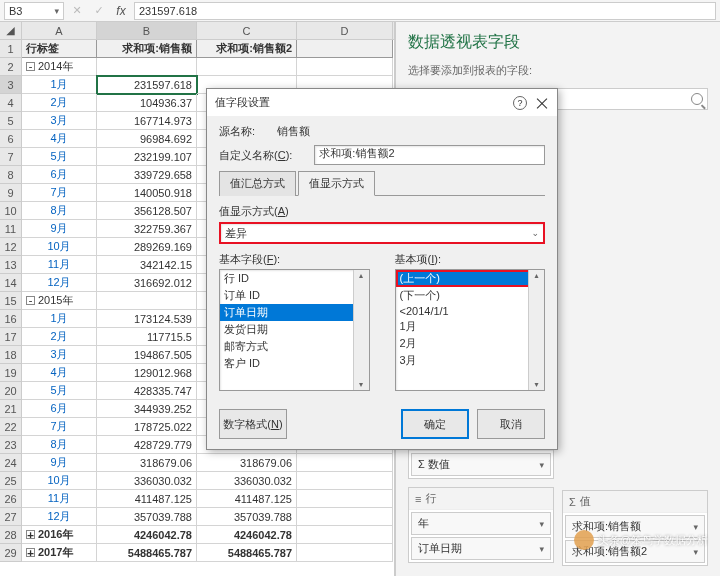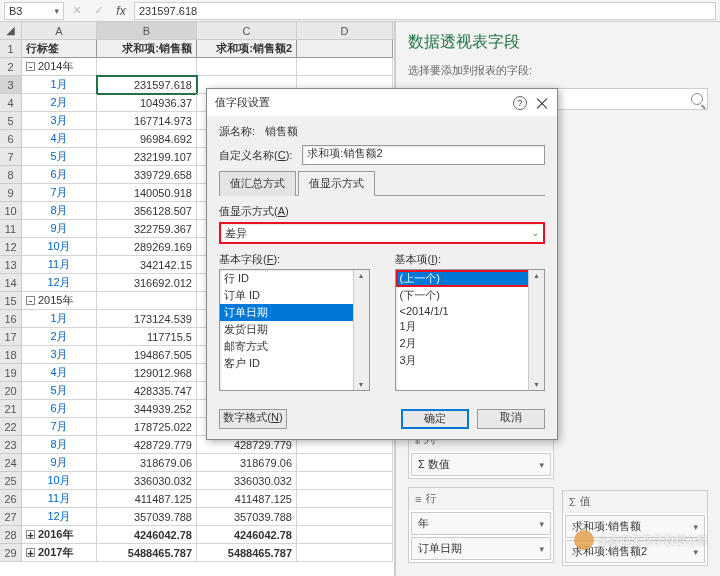--- a/index.html
+++ b/index.html
@@ -39,38 +39,38 @@
 .zitem{padding:3px 6px;border:1px solid #ccc;margin:2px;background:#f8f8f8;display:flex;justify-content:space-between;align-items:center}
 .colzone{margin-bottom:8px}
 .dialog{position:absolute;left:206px;top:88px;width:352px;background:#f0f0f0;border:1px solid #888;box-shadow:2px 2px 8px rgba(0,0,0,0.3);z-index:10}
 .dtitle{padding:6px 8px;display:flex;justify-content:space-between;align-items:center;background:#fff}
 .dclose{display:flex;gap:8px;align-items:center}
 .xbtn{width:14px;height:14px;position:relative}
 .xbtn:before,.xbtn:after{content:"";position:absolute;width:14px;height:1px;background:#333;top:7px;left:0}
 .xbtn:before{transform:rotate(45deg)}.xbtn:after{transform:rotate(-45deg)}
 .qm{width:14px;height:14px;border:1px solid #666;border-radius:50%;display:flex;align-items:center;justify-content:center;font-size:9px}
 .dbody{padding:8px 12px}
-.drow{display:flex;align-items:center;margin-bottom:6px;gap:10px}
+.drow{display:flex;align-items:center;margin-bottom:6px;gap:22px}
 .dinput{flex:1;height:20px;border:1px solid #999;background:#fff;padding:0 4px;box-shadow:inset 1px 1px 2px rgba(0,0,0,0.1)}
 .tabs{display:flex;border-bottom:1px solid #999;margin:4px 0 8px}
 .tab{padding:4px 10px;border:1px solid #999;border-bottom:none;background:#e4e4e4;margin-right:2px;margin-bottom:-1px}
 .tab.act{background:#f0f0f0;border-bottom:1px solid #f0f0f0}
 .combo{height:22px;border:1px solid #999;background:#fff;display:flex;align-items:center;justify-content:space-between;padding:0 4px;margin-bottom:8px;box-shadow:inset 1px 1px 2px rgba(0,0,0,0.1)}
 .redbox{border:2px solid #e81123}
 .lists{display:flex;gap:25px}
 .lcol{flex:1}
 .llabel{margin-bottom:2px}
 .lbox{height:122px;border:1px solid #999;background:#fff;overflow:hidden;box-shadow:inset 1px 1px 2px rgba(0,0,0,0.1);position:relative}
 .li{padding:1px 4px}
 .li.sel{background:#0078d7;color:#fff}
 .li.rb{outline:2px solid #e81123;outline-offset:-2px}
 .sbar{width:16px;background:#eee;border-left:1px solid #ccc;float:right;height:100%;position:absolute;right:0;top:0;display:flex;flex-direction:column;justify-content:space-between;align-items:center}
 .sarr{font-size:8px;color:#666;padding:1px}
 .dbtns{display:flex;justify-content:space-between;align-items:center;padding:10px 12px}
-.btn{min-width:68px;height:20px;border:1px solid #999;background:#e8e8e8;display:flex;justify-content:center}
+.btn{min-width:68px;height:30px;border:1px solid #999;background:#e8e8e8;display:flex;align-items:center;justify-content:center}
 .btn.pri{border:2px solid #0078d7}
 .u{text-decoration:underline}
 .watermark{position:absolute;right:12px;bottom:26px;color:#fff;font-size:13px;display:flex;align-items:center;gap:4px;z-index:20;text-shadow:0 0 3px rgba(0,0,0,0.5);opacity:0.85}
 .wm-av{width:20px;height:20px;border-radius:50%;background:#e2a050}
 </style>
 </head>
 <body>
 
 <div class="fbar">
   <div class="namebox">

